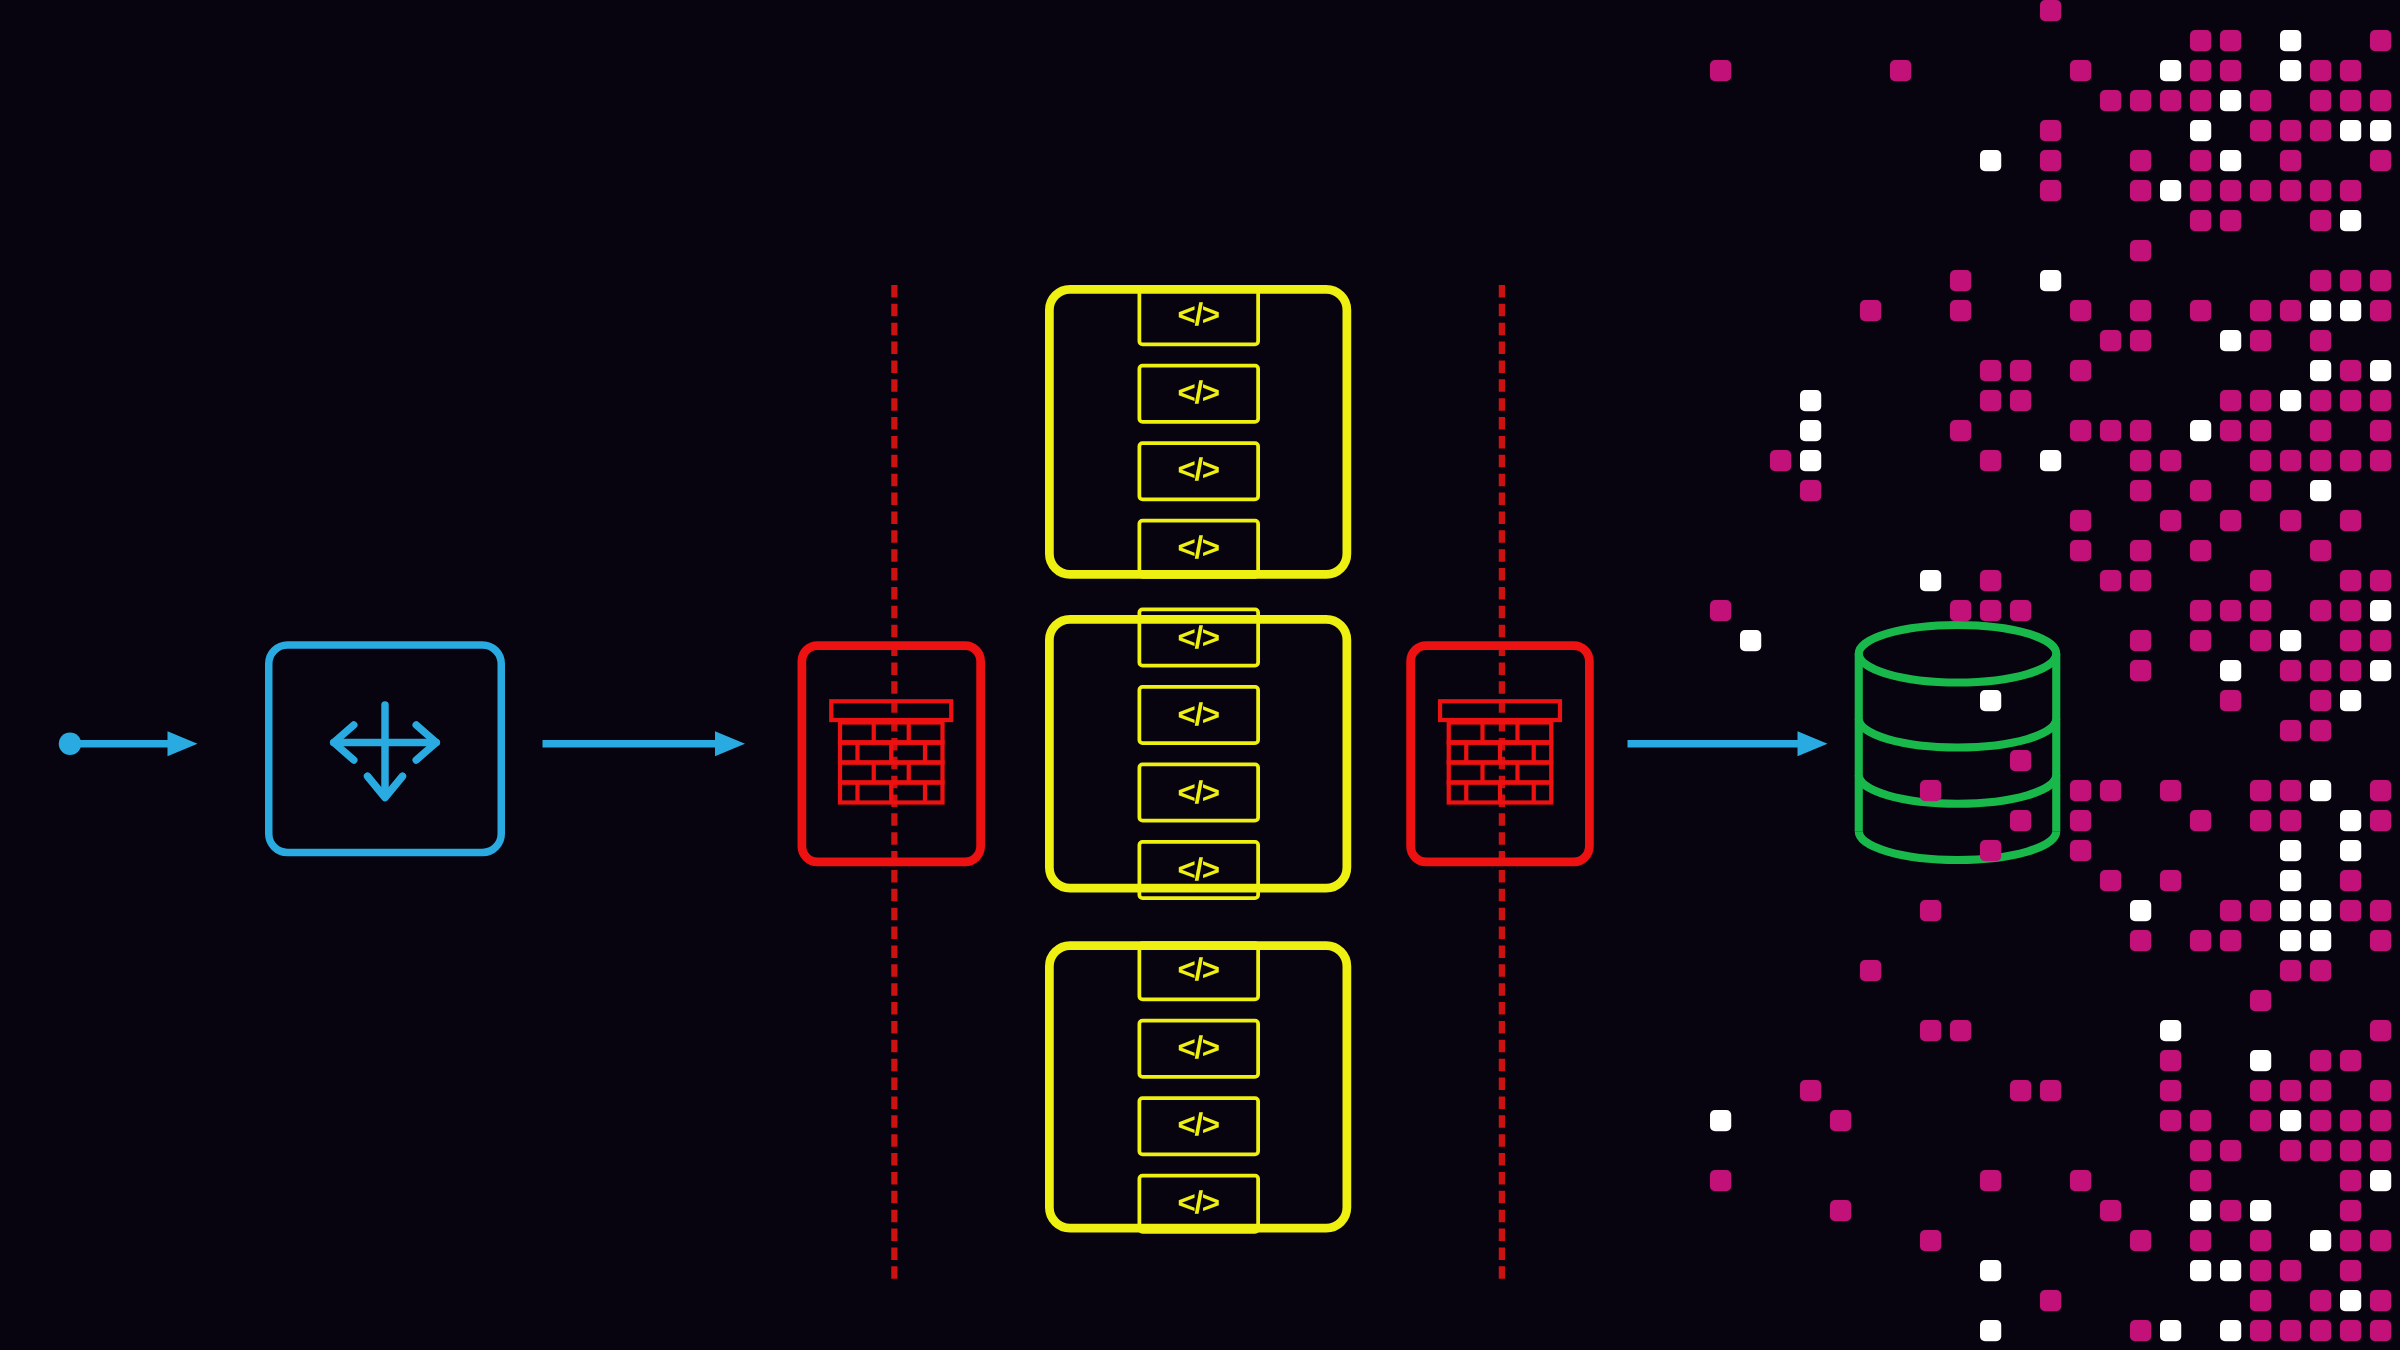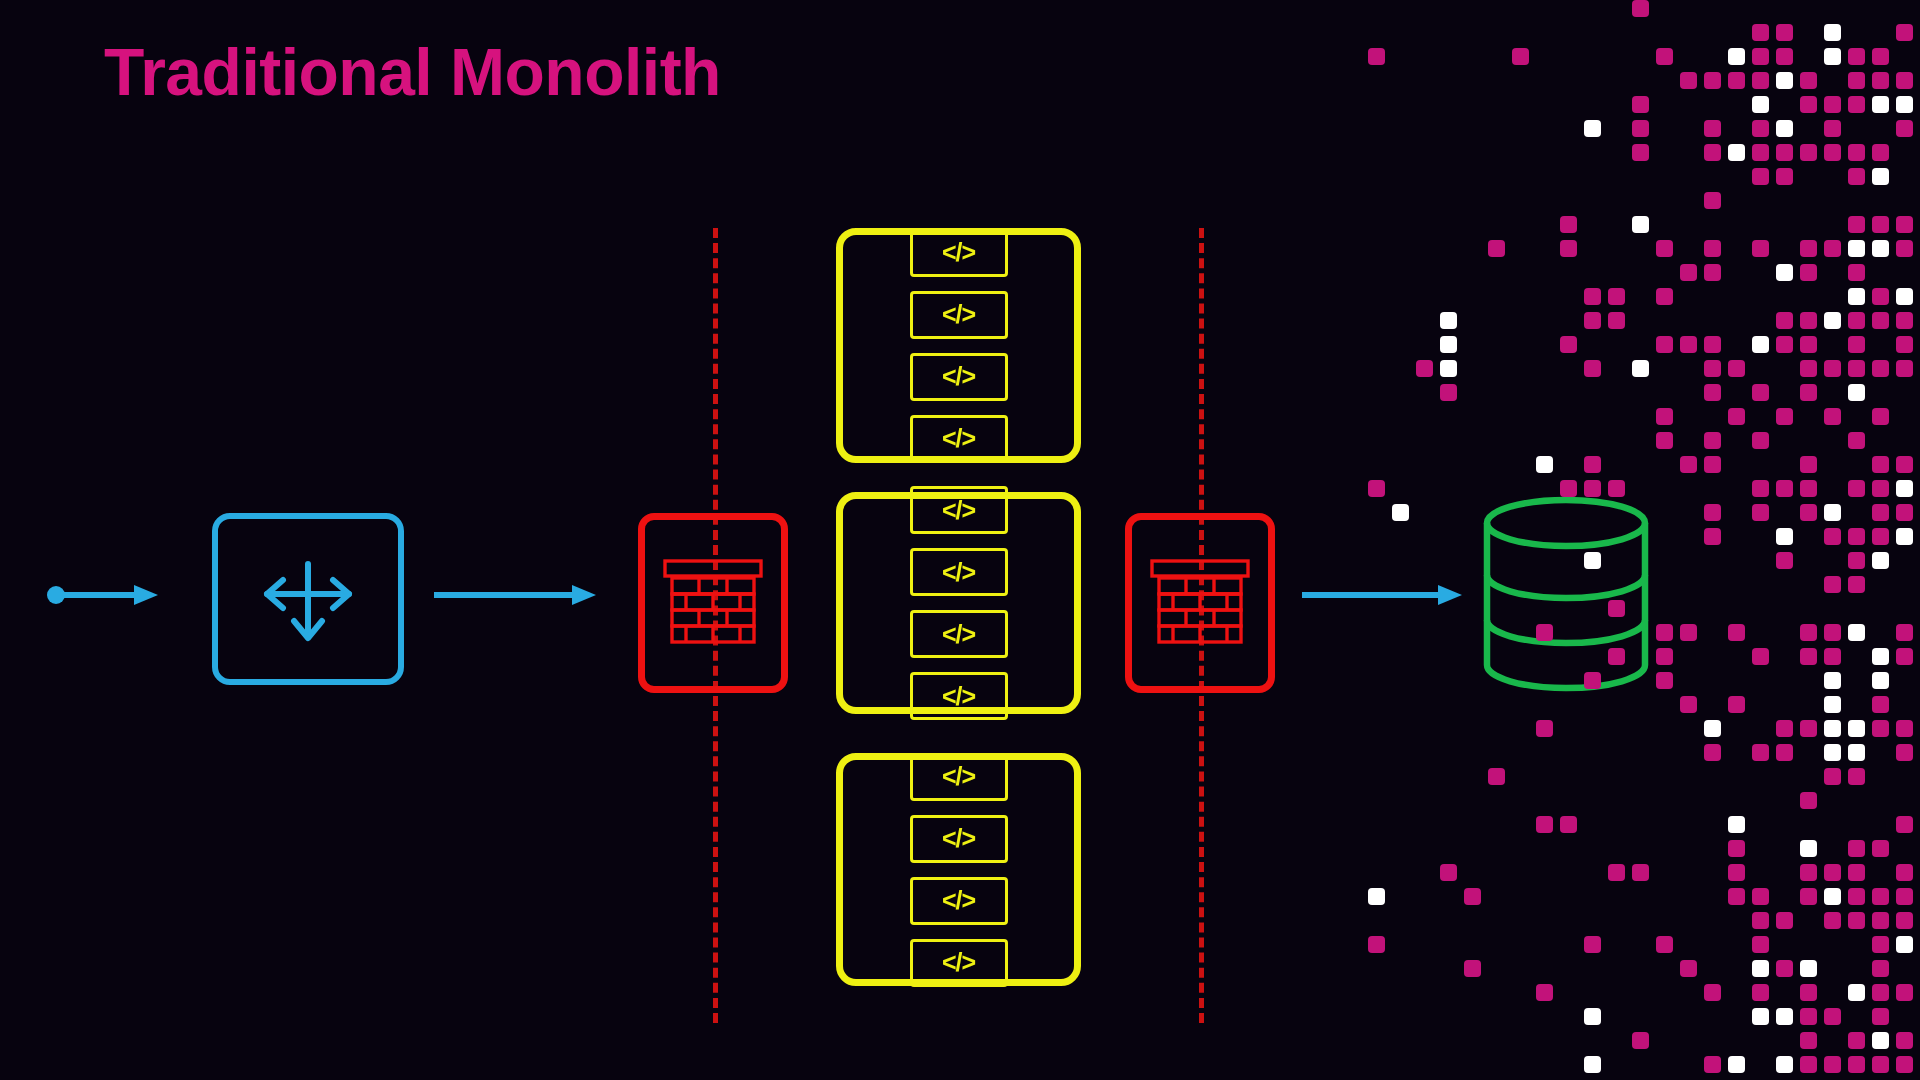--- a/index.html
+++ b/index.html
@@ -144,21 +144,20 @@
     width: 17px;
     height: 17px;
     border-radius: 4px;
   }
 </style>
 </head>
 <body>
 
 <div id="stage">
 
-  <div id="page-title">Traditional Monolith</div>
 
   <div class="arrow" id="arrow-ingress">
     <svg width="116" height="30" viewBox="0 0 116 30" xmlns="http://www.w3.org/2000/svg">
       <circle cx="10" cy="15" r="9" fill="#29abe2"></circle>
       <line x1="10" y1="15" x2="92" y2="15" stroke="#29abe2" stroke-width="6"></line>
       <polygon points="88,5 112,15 88,25" fill="#29abe2"></polygon>
     </svg>
   </div>
 
   <div class="node" id="load-balancer">

